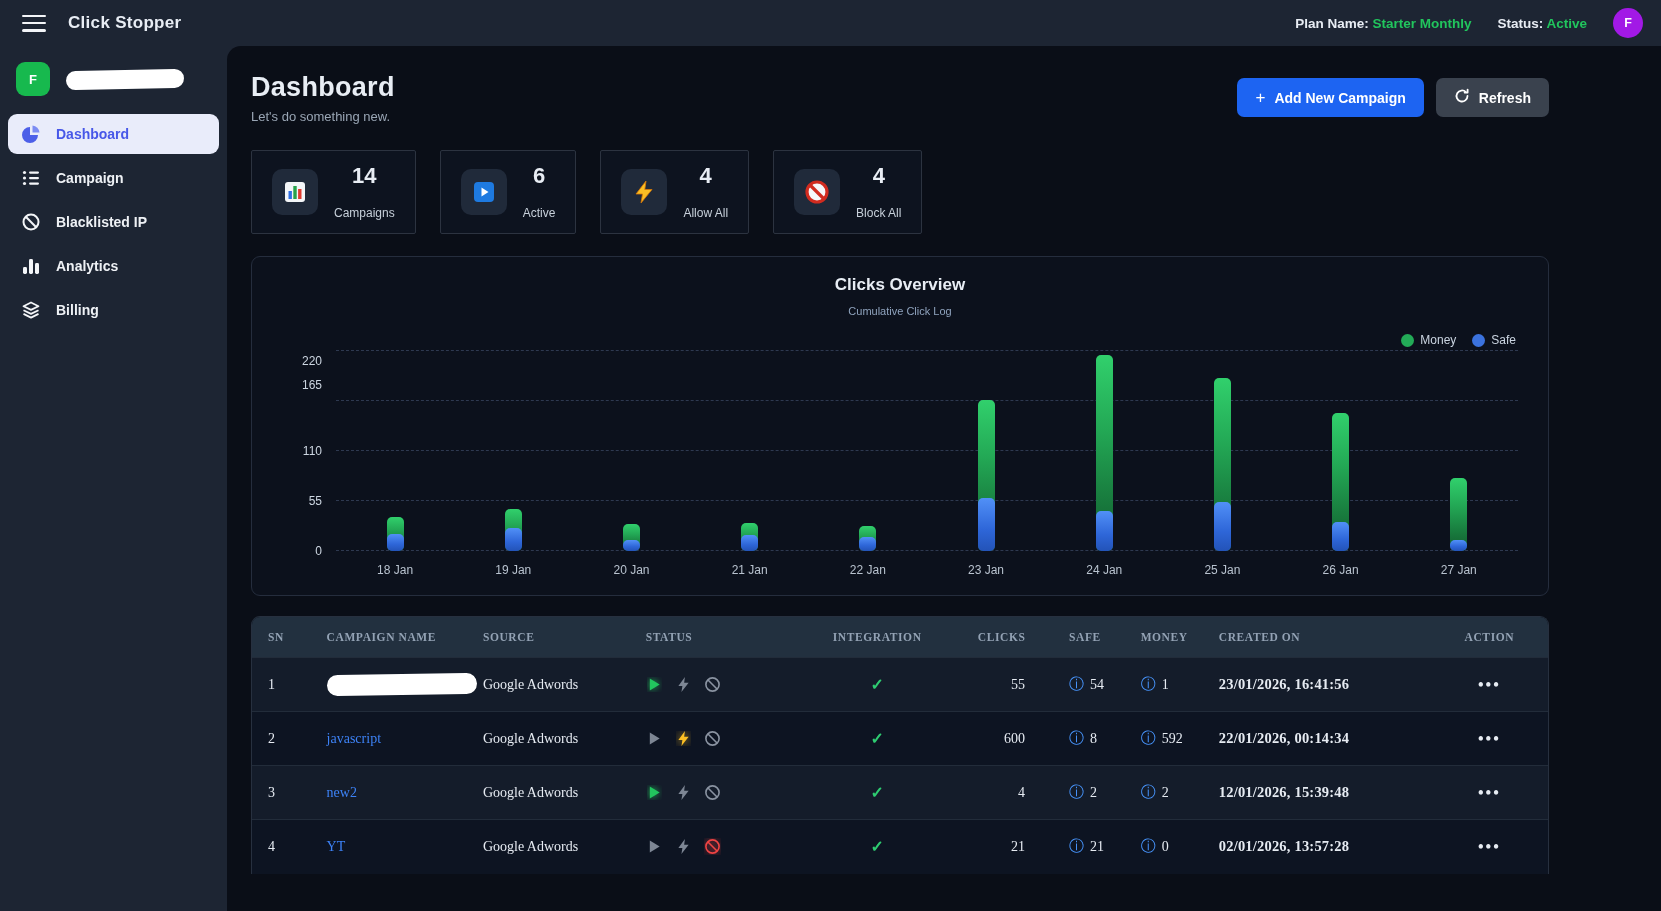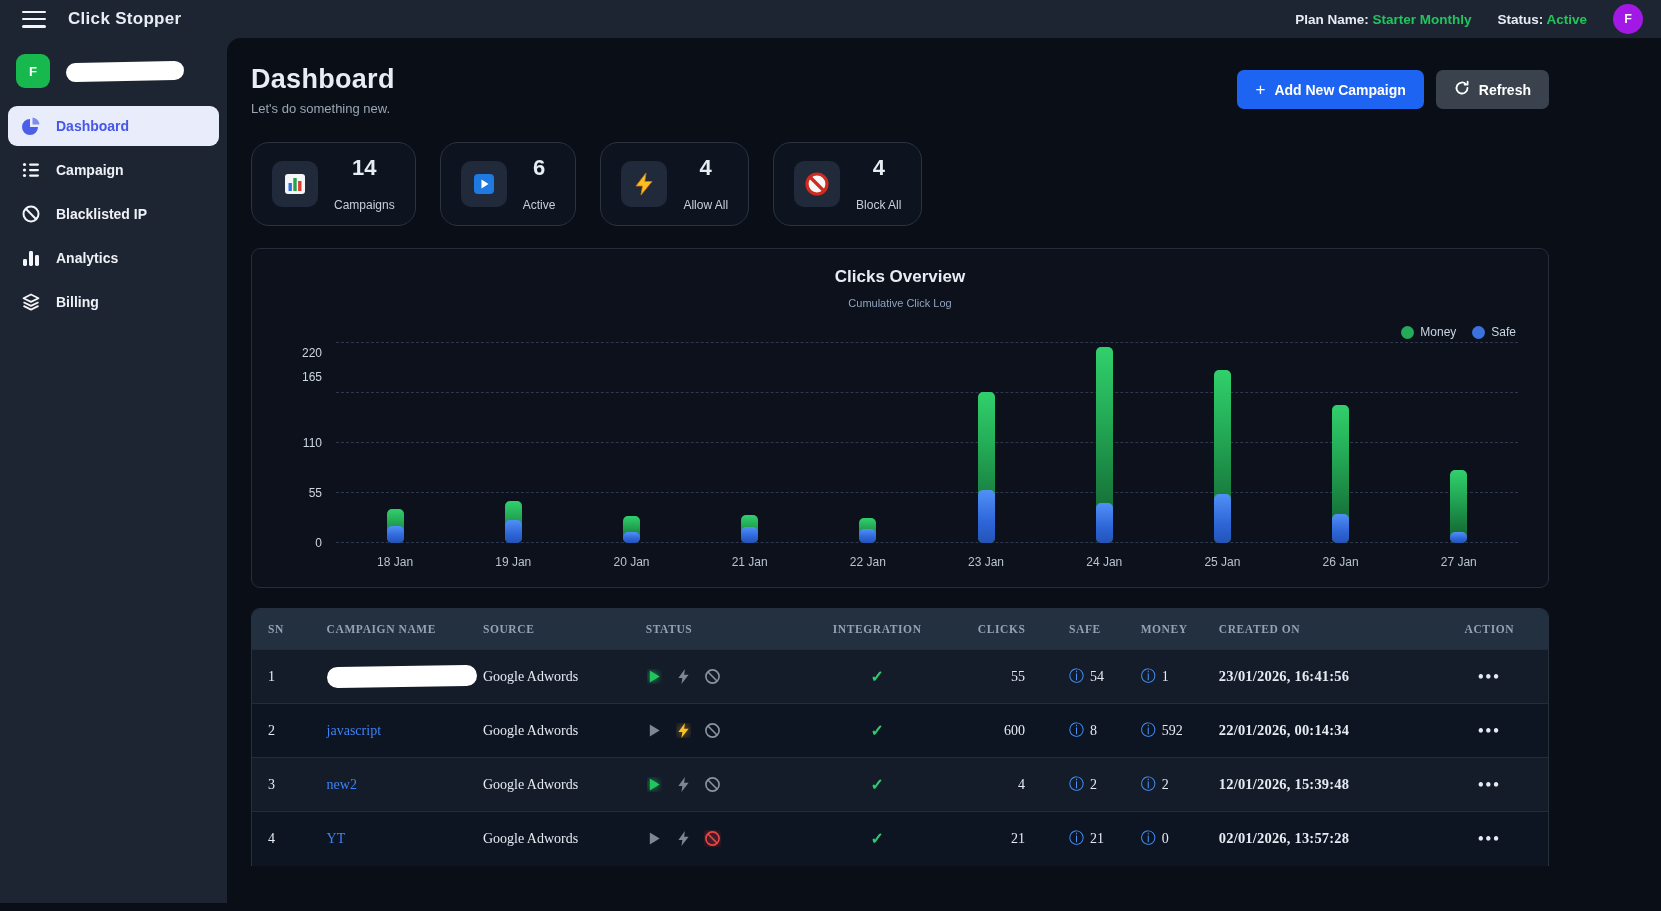--- a/index.html
+++ b/index.html
@@ -1,20 +1,20 @@
 <!DOCTYPE html>
 <html><head>
 <meta charset="utf-8">
 <style>
   * { margin:0; padding:0; box-sizing:border-box; }
   html,body { width:1661px; height:911px; overflow:hidden; background:#0a0e17;
     font-family:"Liberation Sans", sans-serif; color:#e8edf4; }
 
   
-  .topbar { height:38px; background:#1d2533; display:flex; align-items:center; padding:0 18px 0 22px; }
+  .topbar { height:46px; background:#1d2533; display:flex; align-items:center; padding:0 18px 0 22px; }
   .hamburger { width:24px; height:17px; display:flex; flex-direction:column; justify-content:space-between; cursor:pointer; }
   .hamburger span { height:2.6px; background:#f3f5f8; border-radius:2px; }
   .brand { font-size:17px; font-weight:bold; letter-spacing:.3px; margin-left:22px; }
   .topbar-right { margin-left:auto; display:flex; align-items:center; gap:26px; font-size:13.5px; font-weight:bold; }
   .green { color:#21c55d; }
   .avatar-top { width:30px; height:30px; border-radius:50%; background:#a219e6; color:#fff;
     display:flex; align-items:center; justify-content:center; font-size:12.5px; font-weight:bold; cursor:pointer; }
 
   
   .shell { display:flex; height:865px; background:#1d2533; }
@@ -40,21 +40,21 @@
   .page-sub { font-size:13px; color:#9aa6b5; margin-top:6px; }
   .head-actions { margin-left:auto; display:flex; gap:12px; margin-top:6px; }
   .btn { display:flex; align-items:center; gap:9px; border:none; border-radius:7px; padding:10px 18px;
     font-size:14px; font-weight:bold; color:#fff; cursor:pointer; font-family:inherit; }
   .btn-add { background:#1d64f2; }
   .btn-refresh { background:#3a424e; }
   .plus-glyph { font-size:17px; font-weight:normal; line-height:1; }
 
   
   .stats { display:flex; gap:24px; margin-top:26px; }
-  .stat-card { background:#0d131f; border:1px solid #2c3340; border-radius:18px; padding:13px 20px;
+  .stat-card { background:#0d131f; border:1px solid #2c3340; border-radius:2px; padding:13px 20px;
     display:flex; align-items:center; gap:16px; min-width:132px; }
   .tile { width:46px; height:46px; border-radius:10px; background:#202a3a; display:flex; align-items:center; justify-content:center; }
   .stat-col { display:flex; flex-direction:column; align-items:center; }
   .stat-value { font-size:22px; font-weight:bold; line-height:1.1; }
   .stat-label { font-size:12px; color:#c7d0da; margin-top:18px; }
 
   
   .chart-card { margin-top:22px; background:#0c111c; border:1px solid #252d3d; border-radius:9px; padding:18px 26px 4px; }
   .chart-title { text-align:center; font-size:17px; font-weight:bold; }
   .chart-sub { text-align:center; font-size:11px; color:#8fa3bd; margin-top:10px; }

